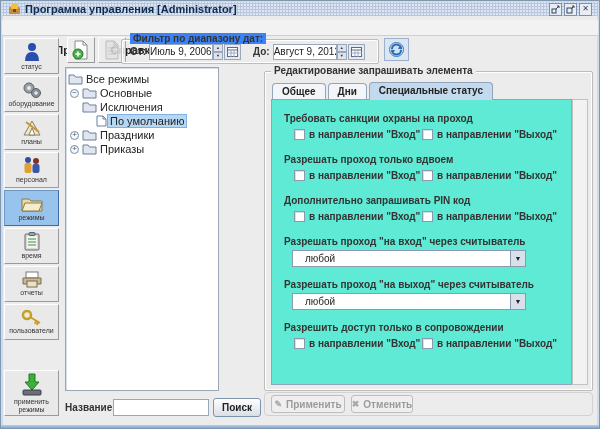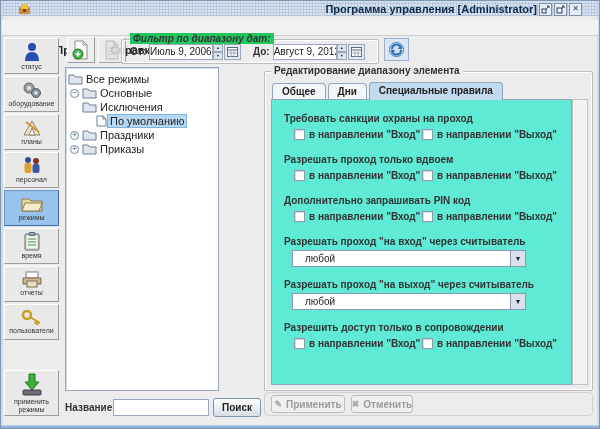--- a/index.html
+++ b/index.html
@@ -6,21 +6,21 @@
   html,body { width:600px; height:429px; font-family:"Liberation Sans",sans-serif; }
   .window{ position:relative; width:600px; height:429px; background:#ececec;
     border:1px solid #8097ae; box-shadow: inset 0 0 0 2px #ccdcf0; overflow:hidden; }
   .window::after{ content:""; position:absolute; left:0; right:0; bottom:0; height:3px;
     background:linear-gradient(#b9cfe8,#82a7d4); }
 
   
   .titlebar{ position:absolute; top:1px; left:1px; right:1px; height:14px;
     background-color:#dce5f2;
     background-image:radial-gradient(circle, rgba(125,148,186,.38) 1px, transparent 1.3px);
-    background-size:3px 3px; display:flex; align-items:center; padding:0 16px;text-align:right; }
+    background-size:3px 3px; display:flex; align-items:center; padding:0 6px; }
   .title-text{ font-size:11px; font-weight:bold; color:#0e2a4d; margin-left:4px; flex:1;
     white-space:nowrap; overflow:hidden; }
   .win-btn{ width:13px; height:13px; margin-left:2px; background:#e8edf5;
     border:1px solid #7d90ad; display:flex; align-items:center; justify-content:center;
     font-size:8px; color:#33455e; line-height:1; }
 
   
   .menubar{ position:absolute; top:19px; left:1px; right:1px; height:16px; background:#f2f2f2;
     border-bottom:1px solid #cfcfcf; display:flex; align-items:center; }
   .menu-item{ font-size:11px; font-weight:bold; color:#222; padding:13px 8px;margin-top:44px; }
@@ -38,22 +38,22 @@
   .apply-btn .side-label{ font-size:7px; }
 
   
   .tool-btn{ position:absolute; width:28px; height:26px; top:36px; background:#ededed;
     border:1px solid; border-color:#ffffff #9b9b9b #9b9b9b #ffffff;
     display:flex; align-items:center; justify-content:center; }
   .tool-btn.disabled{ opacity:.85; }
   .filter-group{ position:absolute; left:120px; top:38px; width:258px; height:25px;
     border:1px solid #bcbcbc; border-radius:2px; box-shadow:inset 0 0 0 1px #ffffff;
     display:flex; align-items:center; padding-left:8px; }
-  .filter-title{ position:absolute; top:-7px; left:8px; background:#22c55e; padding:0 3px;
-    font-size:10px; font-weight:bold; color:#333; white-space:nowrap;font-style:italic; }
+  .filter-title{ position:absolute; top:-7px; left:8px; background:#3b82f6; padding:0 3px;
+    font-size:10px; font-weight:bold; color:#333; white-space:nowrap; }
   .fg-label{ font-size:10px; font-weight:bold; color:#333; margin-right:3px; }
   .date-field{ width:64px; height:16px; background:#fff; border:1px solid #98a8bc;
     font-size:10px; color:#222; text-align:right; padding:1px 2px 0 0; overflow:hidden; white-space:nowrap; }
   .spin{ width:10px; height:16px; display:flex; flex-direction:column; }
   .spin span{ flex:1; background:#dfe4ec; border:1px solid #9aa8bc; font-size:4px; line-height:6px;
     text-align:center; color:#334; }
   .cal-btn{ width:17px; height:16px; margin-left:1px; background:#e5e9f0; border:1px solid #9aa8bc;
     display:flex; align-items:center; justify-content:center; }
   .refresh-btn{ position:absolute; left:383px; top:37px; width:25px; height:23px; background:#dce6f2;
     border:1px solid #9ab0cc; display:flex; align-items:center; justify-content:center; }
@@ -365,25 +365,25 @@
         </span>
       <span class="tree-label">Приказы</span>
     </div>
   </div>
 
   <span class="name-label">Название:</span>
   <input class="name-input" value="" style="">
   <div class="search-btn">Поиск</div>
 
   <div class="editor-group">
-    <span class="editor-title">Редактирование диапазону элемента</span>
+    <span class="editor-title">Редактирование запрашивать элемента</span>
     <div class="tabs">
       <span class="tab">Общее</span>
       <span class="tab">Дни</span>
-      <span class="tab selected">Специальные правила</span>
+      <span class="tab selected">Специальные статус</span>
     </div>
     <div class="tab-content">
 
       <div class="rule">
         <div class="rule-title">Требовать санкции охраны на проход</div>
         <div class="cb-row">
           <span class="cb-item first">
             <span class="checkbox"></span>
             <span class="cb-label">в направлении "Вход"</span>
           </span>

